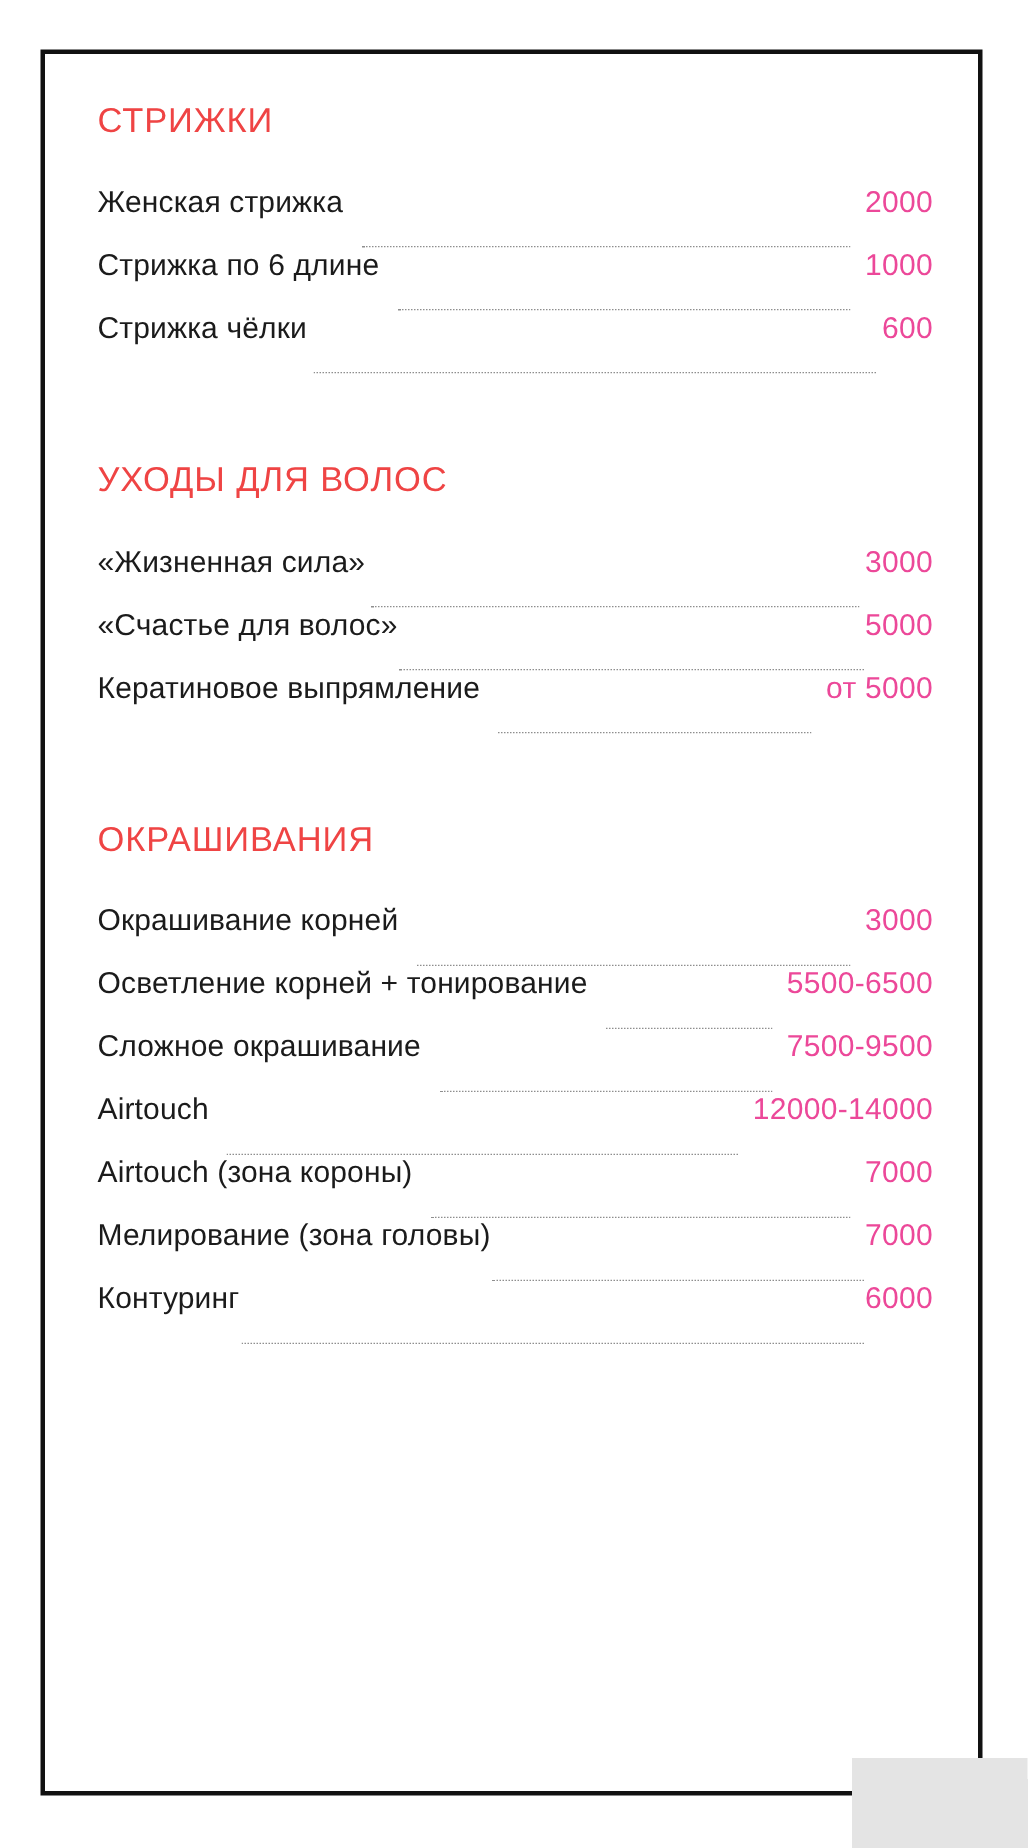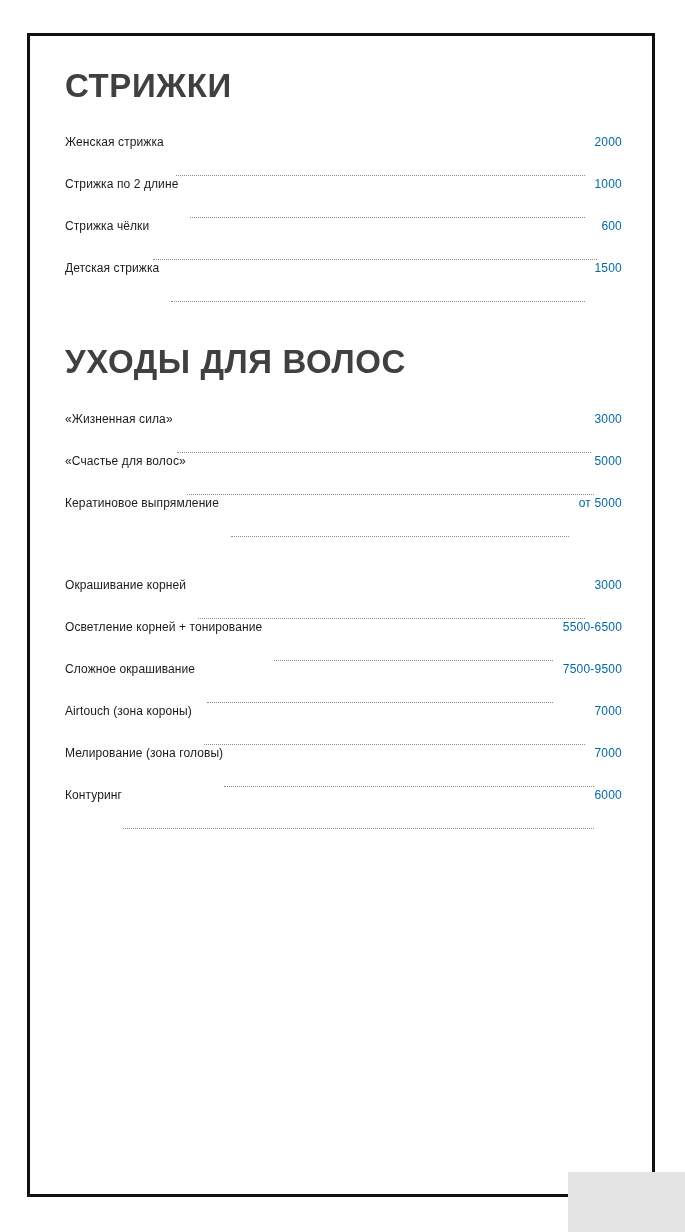--- a/index.html
+++ b/index.html
@@ -34,43 +34,43 @@
     left: 35px;
     top: 32px;
     right: 30px;
   }
 
   
   .section {
     margin-bottom: 0;
   }
   .section + .section {
-    margin-top: 40px;
+    margin-top: 56px;
   }
 
   .section-title {
-    font-size: 33px;
-    font-weight: bold;
+    font-size: 23px;
+    font-weight: normal;
     letter-spacing: 0.6px;
-    color: #404040;
+    color: #ef4444;
     margin: 0 0 32px 0;
     line-height: 1.1;
     text-transform: uppercase;
   }
 
   
   .rows {
     display: block;
   }
 
   .row {
     display: flex;
     align-items: baseline;
     height: 42px;
-    font-size: 12px;
+    font-size: 20px;
     color: #1b1b1b;
     line-height: 1;
     white-space: nowrap;
   }
 
   .row-label {
     flex: 0 0 auto;
     font-weight: normal;
     letter-spacing: 0.1px;
   }
@@ -92,21 +92,21 @@
     right: 0;
     bottom: 0;
     height: 0;
     border-bottom: 1px dotted #8e8e8e;
   }
 
   .row-price {
     flex: 0 0 auto;
     text-align: right;
     letter-spacing: 0.2px;
-    color: #0369a1;
+    color: #ec4899;
   }
 
   
   .row.gap-tight .row-leader { margin-left: 1px; margin-right: 1px; }
   .row.gap-wide .row-leader { margin-left: 12px; margin-right: 10px; }
 
   
   .corner-block {
     position: absolute;
     left: 568px;
@@ -124,33 +124,28 @@
 
     <section class="section">
       <h2 class="section-title">СТРИЖКИ</h2>
       <div class="rows">
         <div class="row gap-wide">
           <span class="row-label">Женская стрижка</span>
           <span class="row-leader"></span>
           <span class="row-price">2000</span>
         </div>
         <div class="row gap-wide">
-          <span class="row-label">Стрижка по 2 длине</span>
+          <span class="row-label">Стрижка по 6 длине</span>
           <span class="row-leader"></span>
           <span class="row-price">1000</span>
         </div>
         <div class="row">
           <span class="row-label">Стрижка чёлки</span>
           <span class="row-leader"></span>
           <span class="row-price">600</span>
-        </div>
-        <div class="row gap-wide">
-          <span class="row-label">Детская стрижка</span>
-          <span class="row-leader"></span>
-          <span class="row-price">1500</span>
         </div>
       </div>
     </section>
 
     <section class="section">
       <h2 class="section-title">УХОДЫ ДЛЯ ВОЛОС</h2>
       <div class="rows">
         <div class="row">
           <span class="row-label">«Жизненная сила»</span>
           <span class="row-leader"></span>
@@ -163,35 +158,41 @@
         </div>
         <div class="row gap-wide">
           <span class="row-label">Кератиновое выпрямление</span>
           <span class="row-leader"></span>
           <span class="row-price">от 5000</span>
         </div>
       </div>
     </section>
 
     <section class="section">
+      <h2 class="section-title">ОКРАШИВАНИЯ</h2>
       <div class="rows">
         <div class="row gap-wide">
           <span class="row-label">Окрашивание корней</span>
           <span class="row-leader"></span>
           <span class="row-price">3000</span>
         </div>
         <div class="row gap-wide">
           <span class="row-label">Осветление корней + тонирование</span>
           <span class="row-leader"></span>
           <span class="row-price">5500-6500</span>
         </div>
         <div class="row gap-wide">
           <span class="row-label">Сложное окрашивание</span>
           <span class="row-leader"></span>
           <span class="row-price">7500-9500</span>
+        </div>
+        <div class="row gap-wide">
+          <span class="row-label">Airtouch</span>
+          <span class="row-leader"></span>
+          <span class="row-price">12000-14000</span>
         </div>
         <div class="row gap-wide">
           <span class="row-label">Airtouch (зона короны)</span>
           <span class="row-leader"></span>
           <span class="row-price">7000</span>
         </div>
         <div class="row gap-tight">
           <span class="row-label">Мелирование (зона головы)</span>
           <span class="row-leader"></span>
           <span class="row-price">7000</span>

